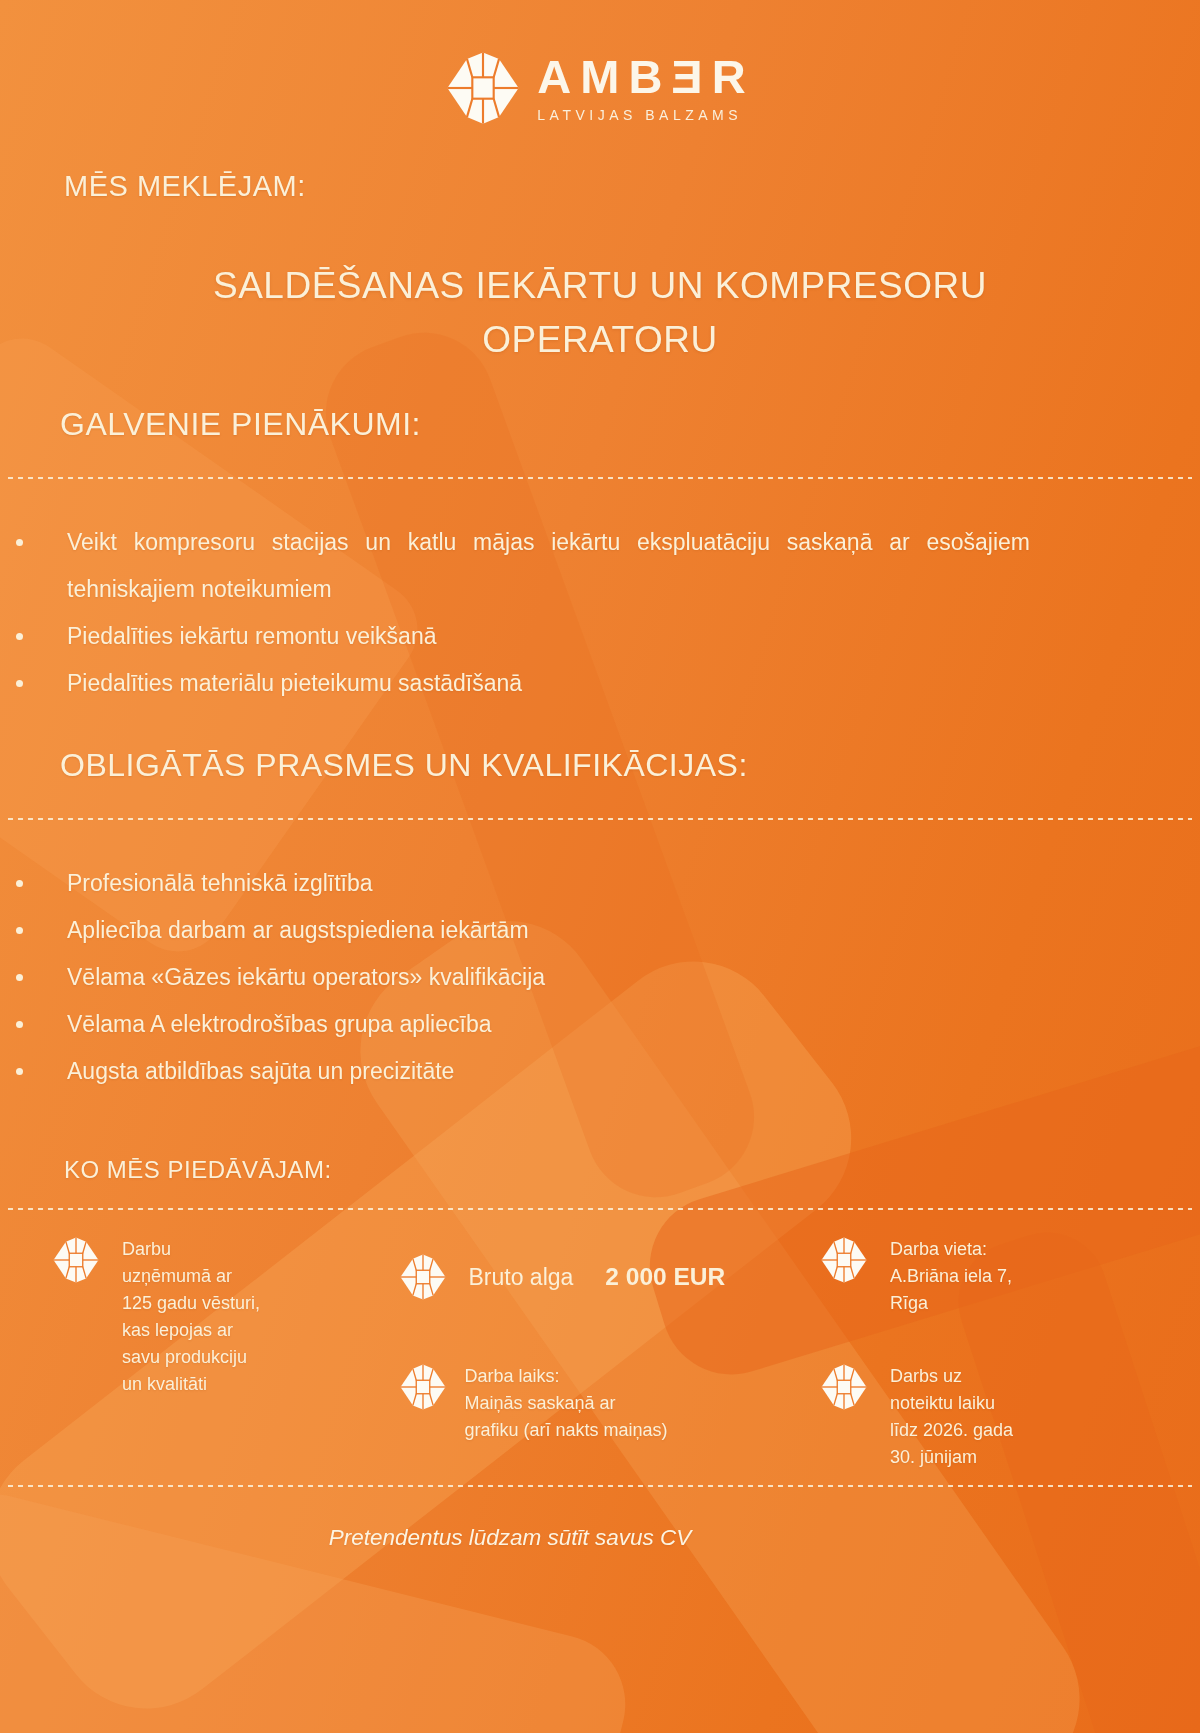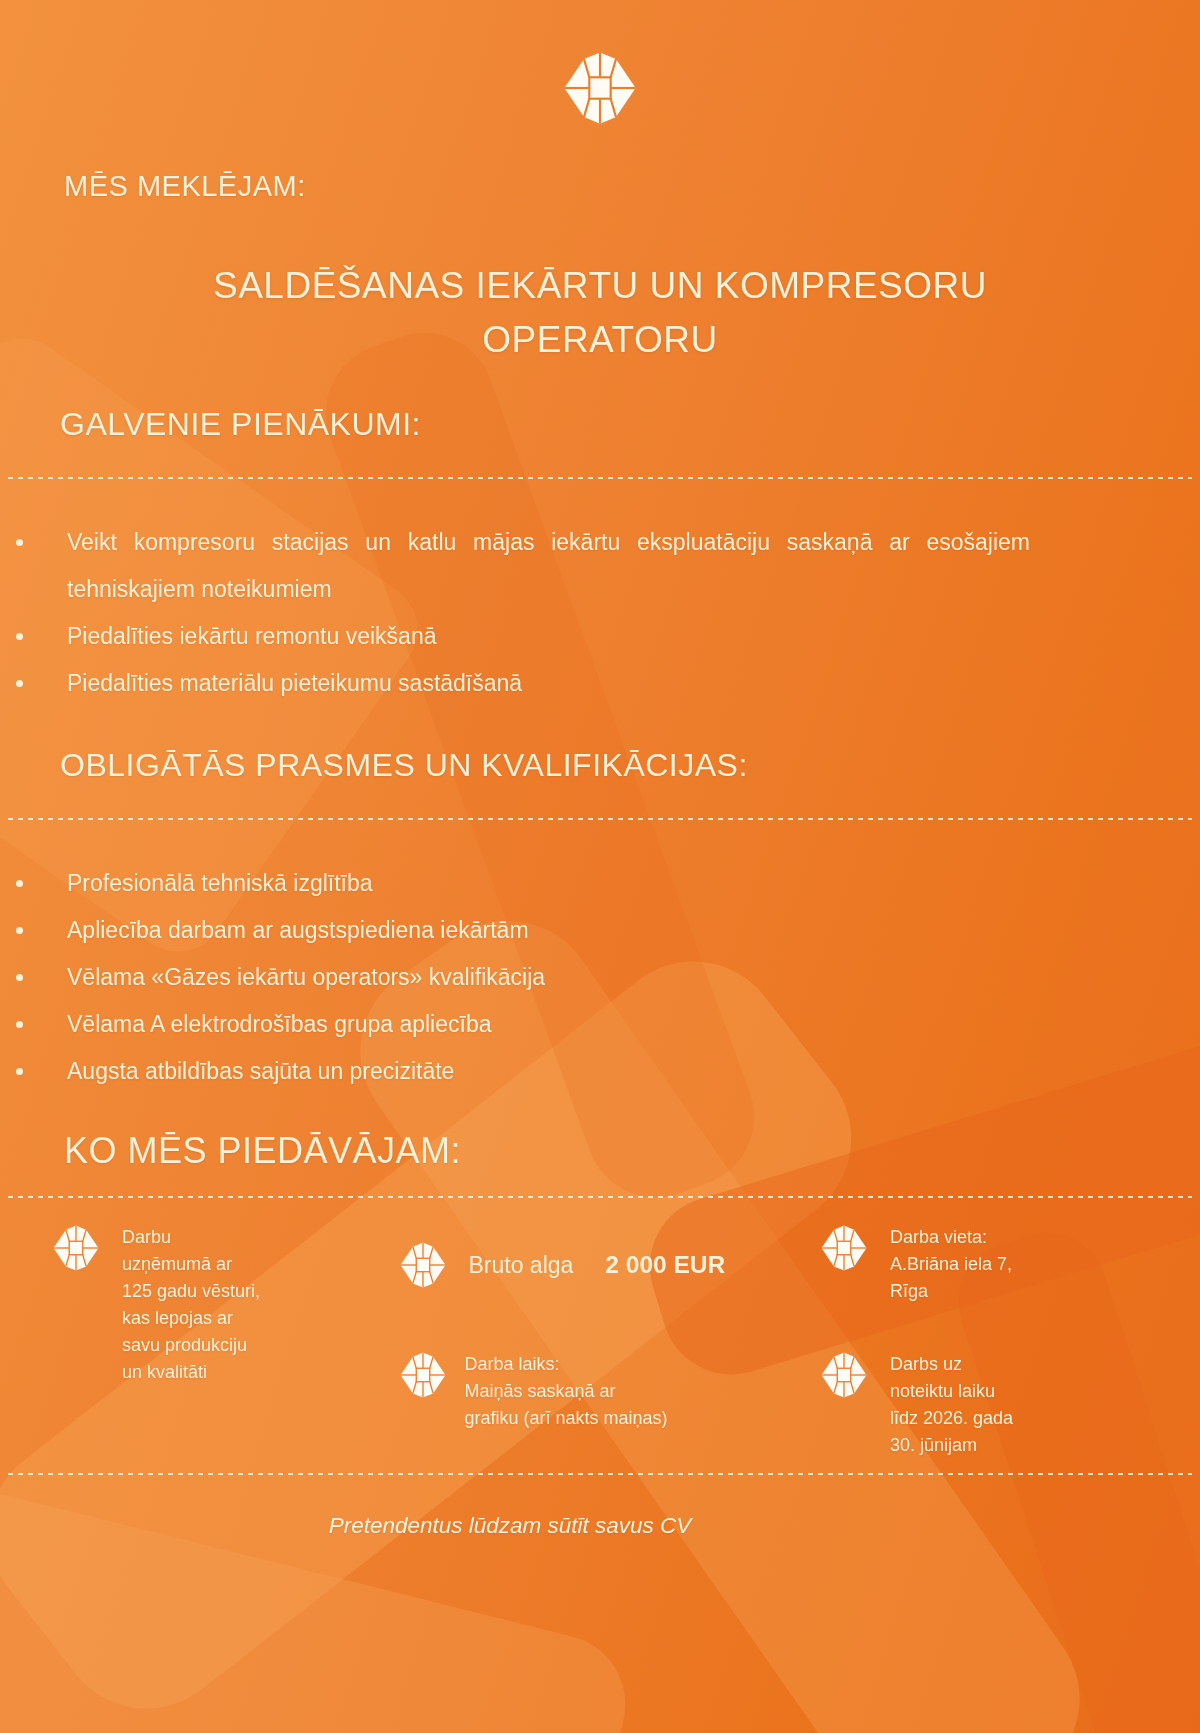--- a/index.html
+++ b/index.html
@@ -35,21 +35,21 @@
   .sec-heading{margin:40px 0 0 60px;font-size:32px;font-weight:500;letter-spacing:.5px;text-shadow:0 1px 2px rgba(150,60,0,.18);}
 
   .divider{height:2px;margin:34px 8px 0 8px;
     background:repeating-linear-gradient(90deg,rgba(252,243,221,.85) 0 5px,transparent 5px 10px);}
 
   ul.bullets{list-style:none;margin:40px 0 0 0;padding:0 170px 0 16px;}
   ul.bullets li{display:flex;align-items:flex-start;font-size:23px;line-height:2.04;font-weight:400;}
   .dot{flex:none;width:7px;height:7px;border-radius:50%;background:#FBF0D8;margin:20px 0 0 0;}
   .li-text{flex:1;margin-left:44px;text-align:justify;text-align-last:left;text-shadow:0 1px 2px rgba(150,60,0,.15);}
 
-  .offers-heading{margin:36px 0 0 64px;font-size:36px;font-weight:500;letter-spacing:.5px;text-shadow:0 1px 2px rgba(150,60,0,.18);}
+  .offers-heading{margin:62px 0 0 64px;font-size:24px;font-weight:500;letter-spacing:.5px;text-shadow:0 1px 2px rgba(150,60,0,.18);}
   .offers-divider{margin-top:24px;}
 
   .offers-grid{
     display:grid;
     grid-template-columns:255px 330px 280px;
     justify-content:space-between;
     row-gap:46px;
     margin:26px 100px 0 52px;
   }
   .offer-cell{display:flex;align-items:flex-start;gap:22px;}
@@ -92,20 +92,24 @@
   <div class="bg-shape bs5"></div>
   <div class="bg-shape bs6"></div>
   <div class="bg-shape bs7"></div>
 
   <div class="content">
 
     <div class="logo-row">
       <svg class="gem" width="76" height="76">
           <use href="#gem-sym"></use>
         </svg>
+      <div class="logo-text">
+        <span class="wordmark">AMBƎR</span>
+        <span class="subtitle">LATVIJAS BALZAMS</span>
+      </div>
     </div>
 
     <div class="intro">MĒS MEKLĒJAM:</div>
 
     <div class="title">SALDĒŠANAS IEKĀRTU UN KOMPRESORU OPERATORU</div>
 
     <div class="sec-heading">GALVENIE PIENĀKUMI:</div>
     <div class="divider"></div>
 
     <ul class="bullets">

